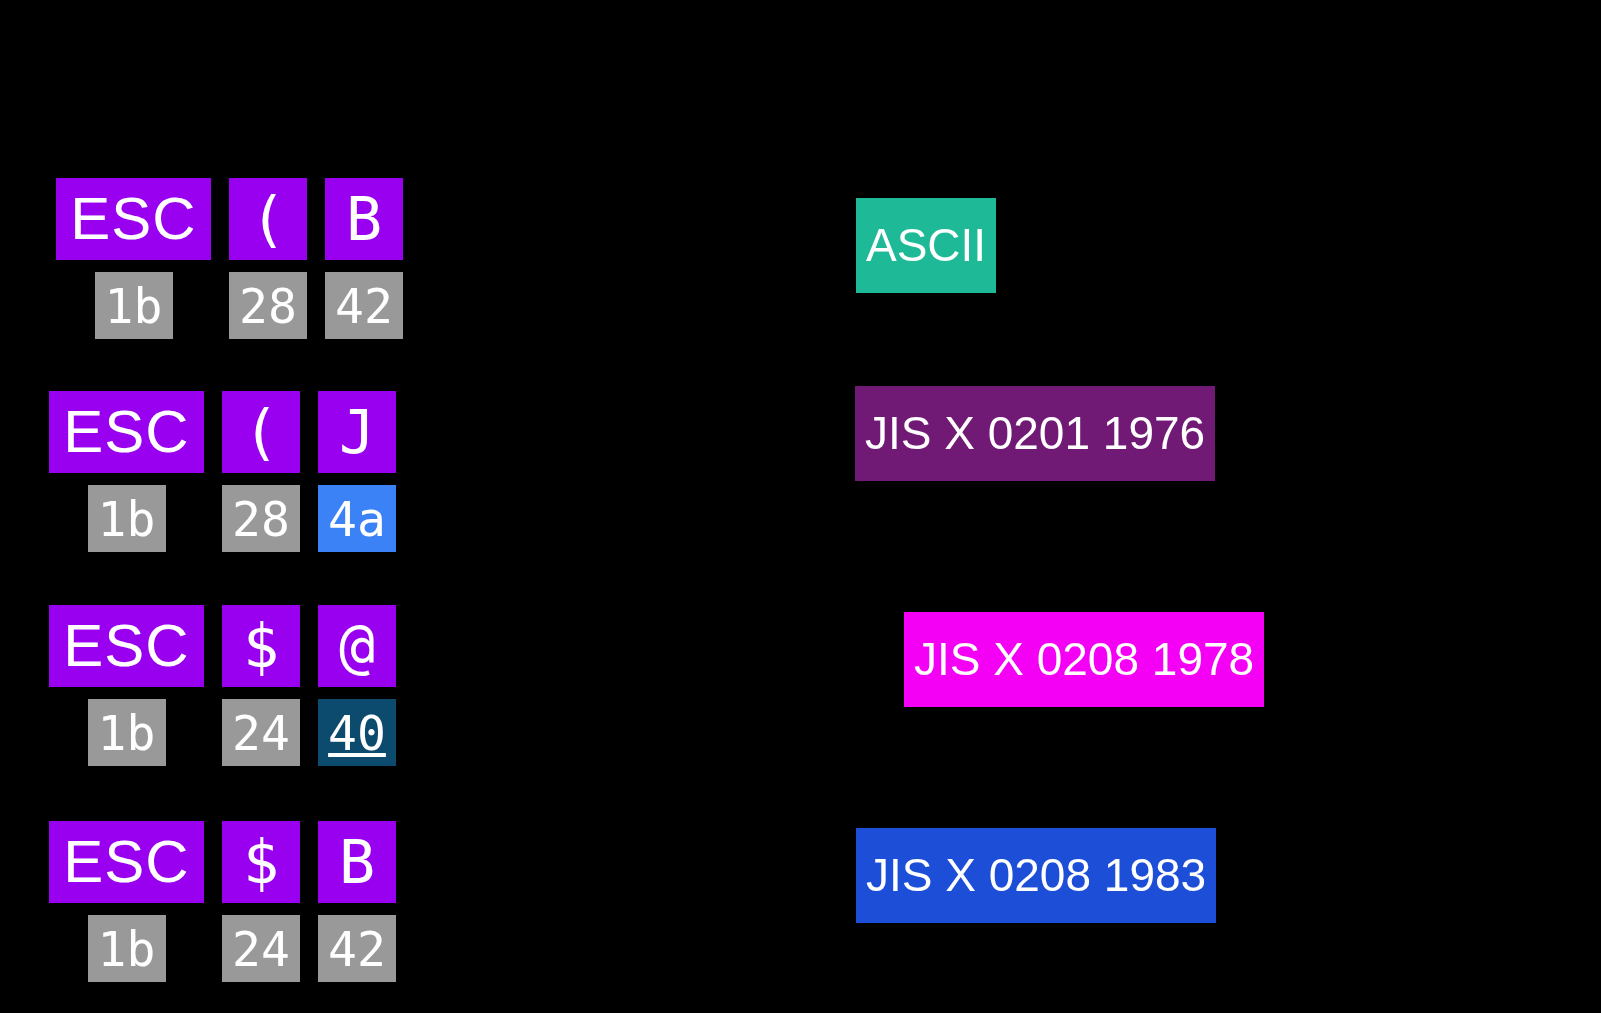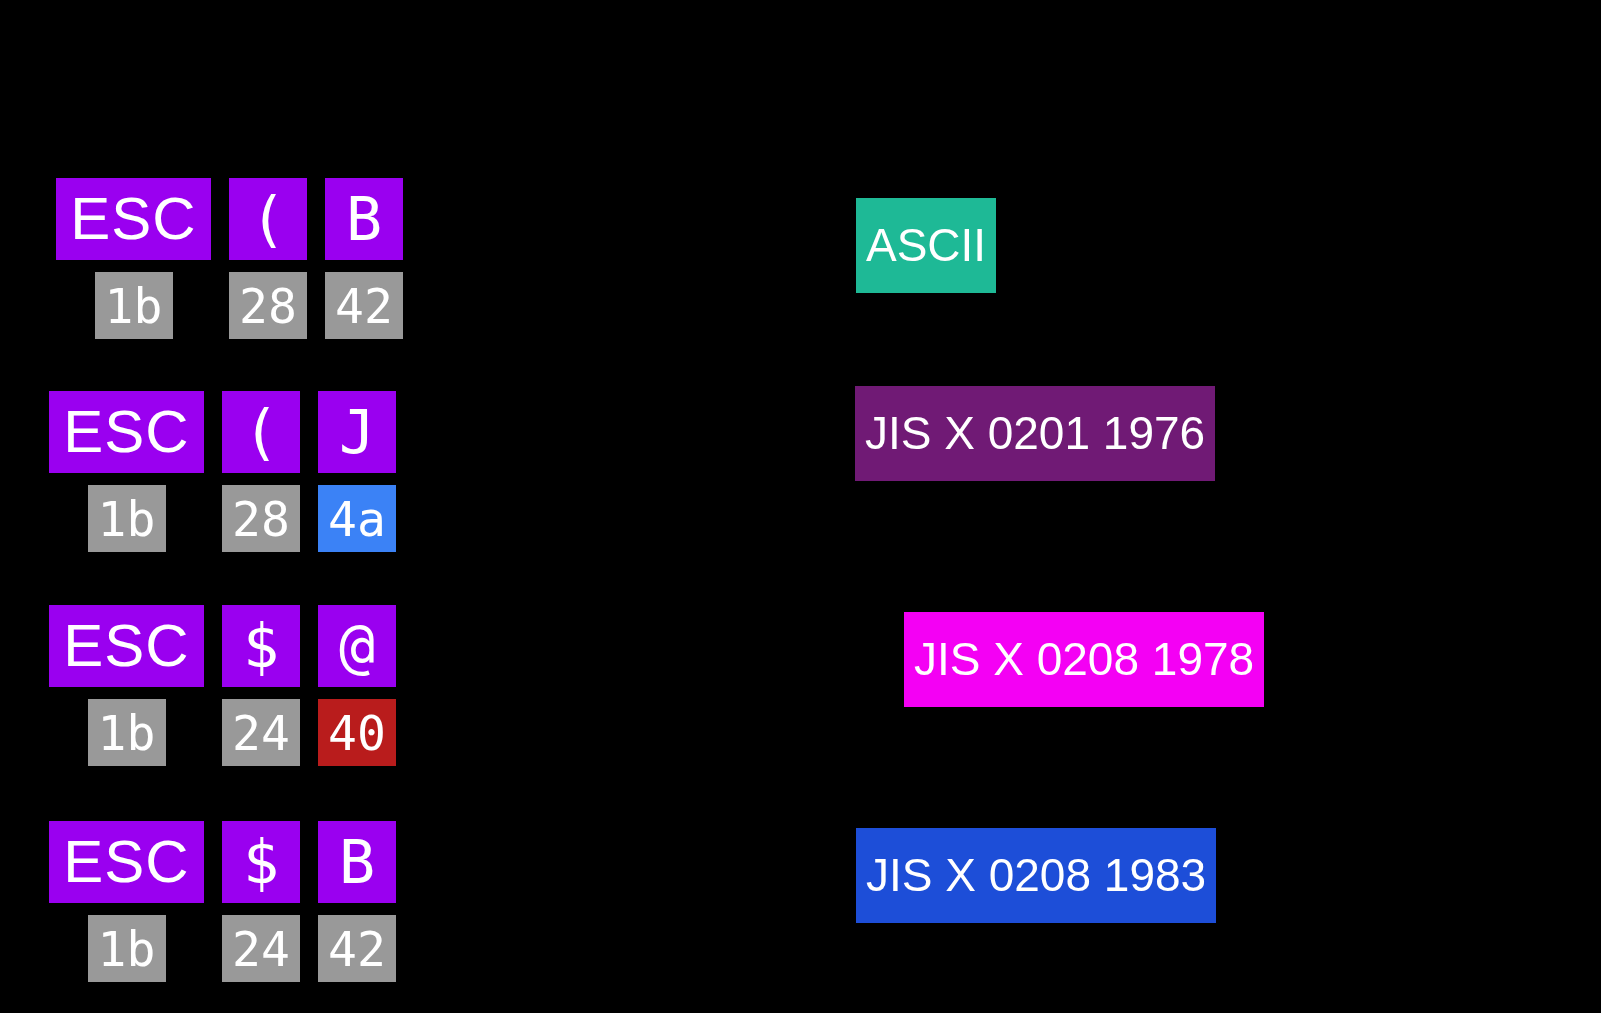--- a/index.html
+++ b/index.html
@@ -102,21 +102,21 @@
   <div class="seq-col col-esc">
     <div class="byte-box esc" style="background-color: rgb(154, 0, 240);">ESC</div>
     <div class="hex-box" style="background-color: rgb(153, 153, 153);">1b</div>
   </div>
   <div class="seq-col col-ch">
     <div class="byte-box ch" style="background-color: rgb(154, 0, 240);">$</div>
     <div class="hex-box" style="background-color: rgb(153, 153, 153);">24</div>
   </div>
   <div class="seq-col col-ch">
     <div class="byte-box ch" style="background-color: rgb(154, 0, 240);">@</div>
-    <div class="hex-box" style="background-color: #b91c1c;">40</div>
+    <div class="hex-box" style="background-color: #0c4a6e; text-decoration: underline;">40</div>
   </div>
 </div>
 <div class="charset-label" style="left: 856px; top: 612px; background-color: rgb(244, 0, 244); margin-left: 48px;">JIS X 0208 1978</div>
 
 <div class="seq-row" style="left:49px; top:821px;">
   <div class="seq-col col-esc">
     <div class="byte-box esc" style="background-color: rgb(154, 0, 240);">ESC</div>
     <div class="hex-box" style="background-color: rgb(153, 153, 153);">1b</div>
   </div>
   <div class="seq-col col-ch">

